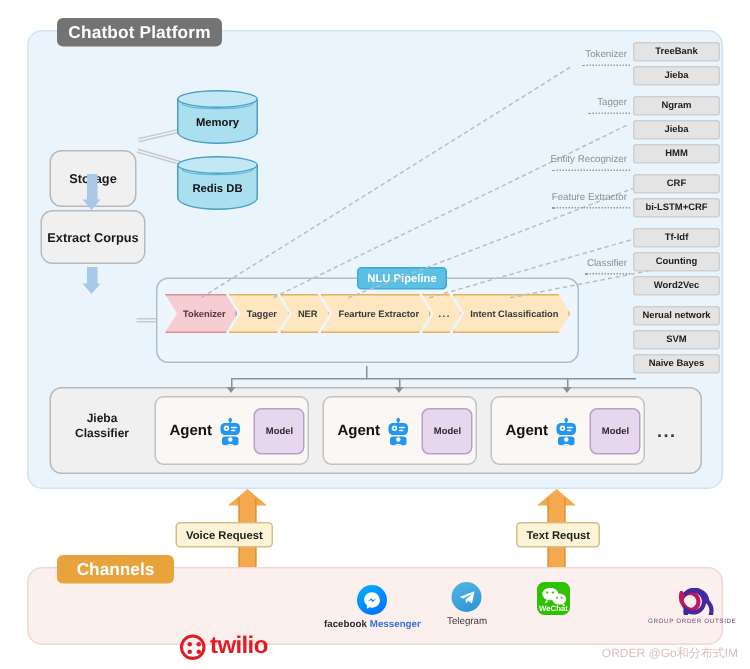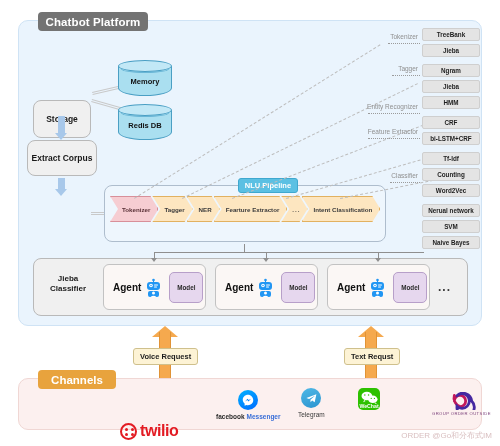--- a/index.html
+++ b/index.html
@@ -218,21 +218,21 @@
     border-left:13px solid transparent; border-right:13px solid transparent;
     border-bottom:11px solid #f5a94e;
   }
   .oa-voice{ left:152px; top:326px; height:50px; }
   .oa-text { left:358px; top:326px; height:50px; }
   .req-label{
     position:absolute; height:17px; background:#fdf3d5; border:1px solid #cfc08c;
     border-radius:3px; display:flex; align-items:center; justify-content:center;
     font-size:7.5px; font-weight:bold; color:#1d1d1d; white-space:nowrap; padding:0 6px;
   }
-  .rl-voice{ left:133px; top:348px; }
+  .rl-voice{ left:117px; top:348px; }
   .rl-text { left:344px; top:348px; }
 
   .watermark{
     position:absolute; right:8px; bottom:5px;
     font-size:8px; color:#d9bfc0; white-space:nowrap;
   }
 </style>
 </head>
 <body>
 

